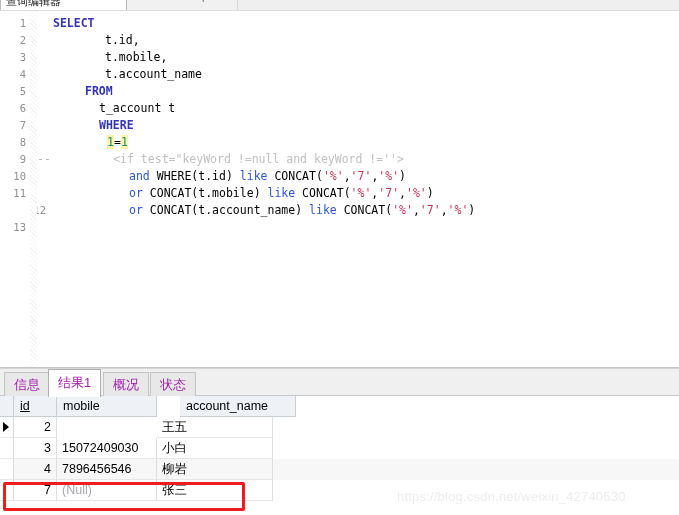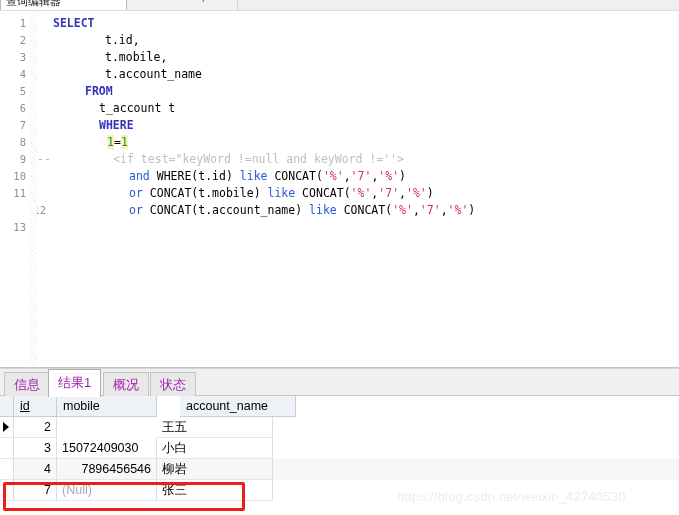--- a/index.html
+++ b/index.html
@@ -296,21 +296,21 @@
           </div>
           <div class="grow" style="top: 42px;">
             <div class="rsel"></div>
             <div class="cell numcol" style="left: 14px; width: 43px;">3</div>
             <div class="cell" style="left: 57px; width: 100px;">15072409030</div>
             <div class="cell" style="left: 157px; width: 116px;">小白</div>
           </div>
           <div class="grow alt" style="top: 63px;">
             <div class="rsel"></div>
             <div class="cell numcol" style="left: 14px; width: 43px;">4</div>
-            <div class="cell" style="left: 57px; width: 100px; text-align: right;">7896456546</div>
+            <div class="cell" style="left: 57px; width: 100px;">7896456546</div>
             <div class="cell" style="left: 157px; width: 116px;">柳岩</div>
           </div>
           <div class="grow" style="top: 84px;">
             <div class="rsel"></div>
             <div class="cell numcol" style="left: 14px; width: 43px;">7</div>
             <div class="cell nullv" style="left: 57px; width: 100px;">(Null)</div>
             <div class="cell" style="left: 157px; width: 116px;">张三</div>
           </div>
         </div>
     </div>

